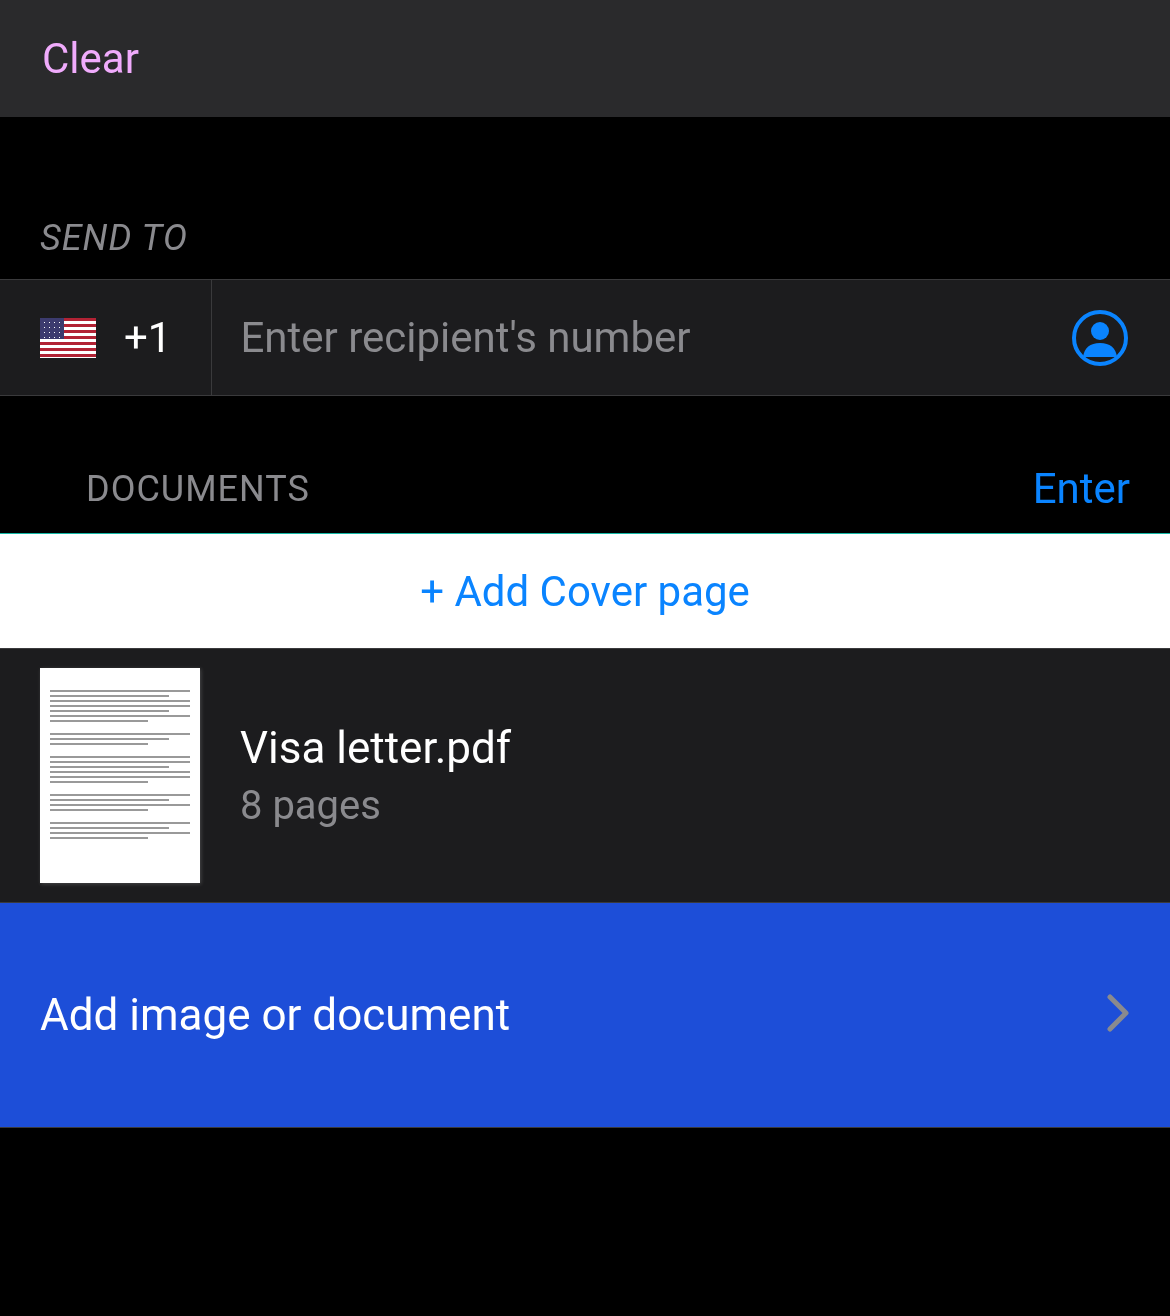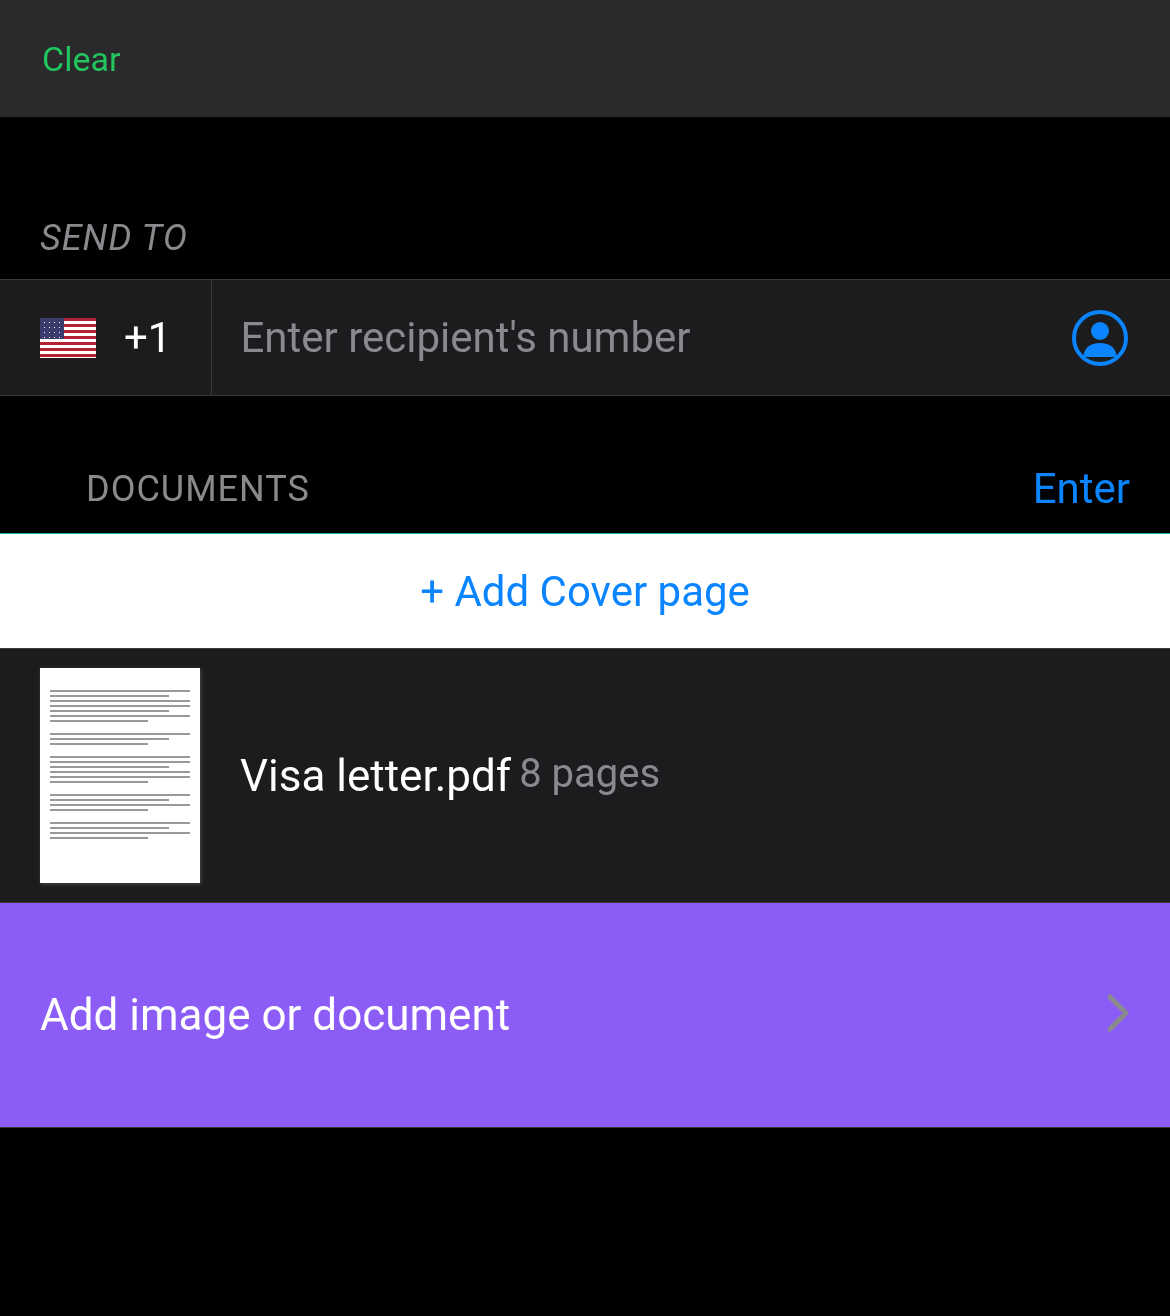--- a/index.html
+++ b/index.html
@@ -16,22 +16,22 @@
     }
     .header {
       background: #2a2a2c;
       height: 117px;
       display: flex;
       align-items: center;
       padding: 0 42px;
       position: relative;
     }
     .clear-btn {
-      color: #22c55e;
-      font-size: 34px;
+      color: #f0abfc;
+      font-size: 42px;
       font-weight: 400;
       background: none;
       border: none;
       cursor: pointer;
     }
     .header-title {
       position: absolute;
       left: 50%;
       transform: translateX(-50%);
       color: #fff;
@@ -182,35 +182,35 @@
     .doc-line {
       height: 2px;
       background: #999;
       margin-bottom: 3px;
     }
     .doc-line.short { width: 70%; }
     .doc-line.medium { width: 85%; }
     .doc-gap { height: 8px; }
     .doc-info {
       display: flex;
-      flex-direction: row;
+      flex-direction: column;
       gap: 8px;
     }
     .doc-name {
       color: #fff;
       font-size: 44px;
       font-weight: 400;
     }
     .doc-pages {
       color: #8a8a8e;
       font-size: 40px;
       font-weight: 400;
     }
     .add-doc-row {
-      background: #8b5cf6;
+      background: #1d4ed8;
       height: 225px;
       display: flex;
       align-items: center;
       justify-content: space-between;
       padding: 0 40px;
       border-bottom: 1px solid #3a3a3c;
       cursor: pointer;
     }
     .add-doc-text {
       color: #fff;

